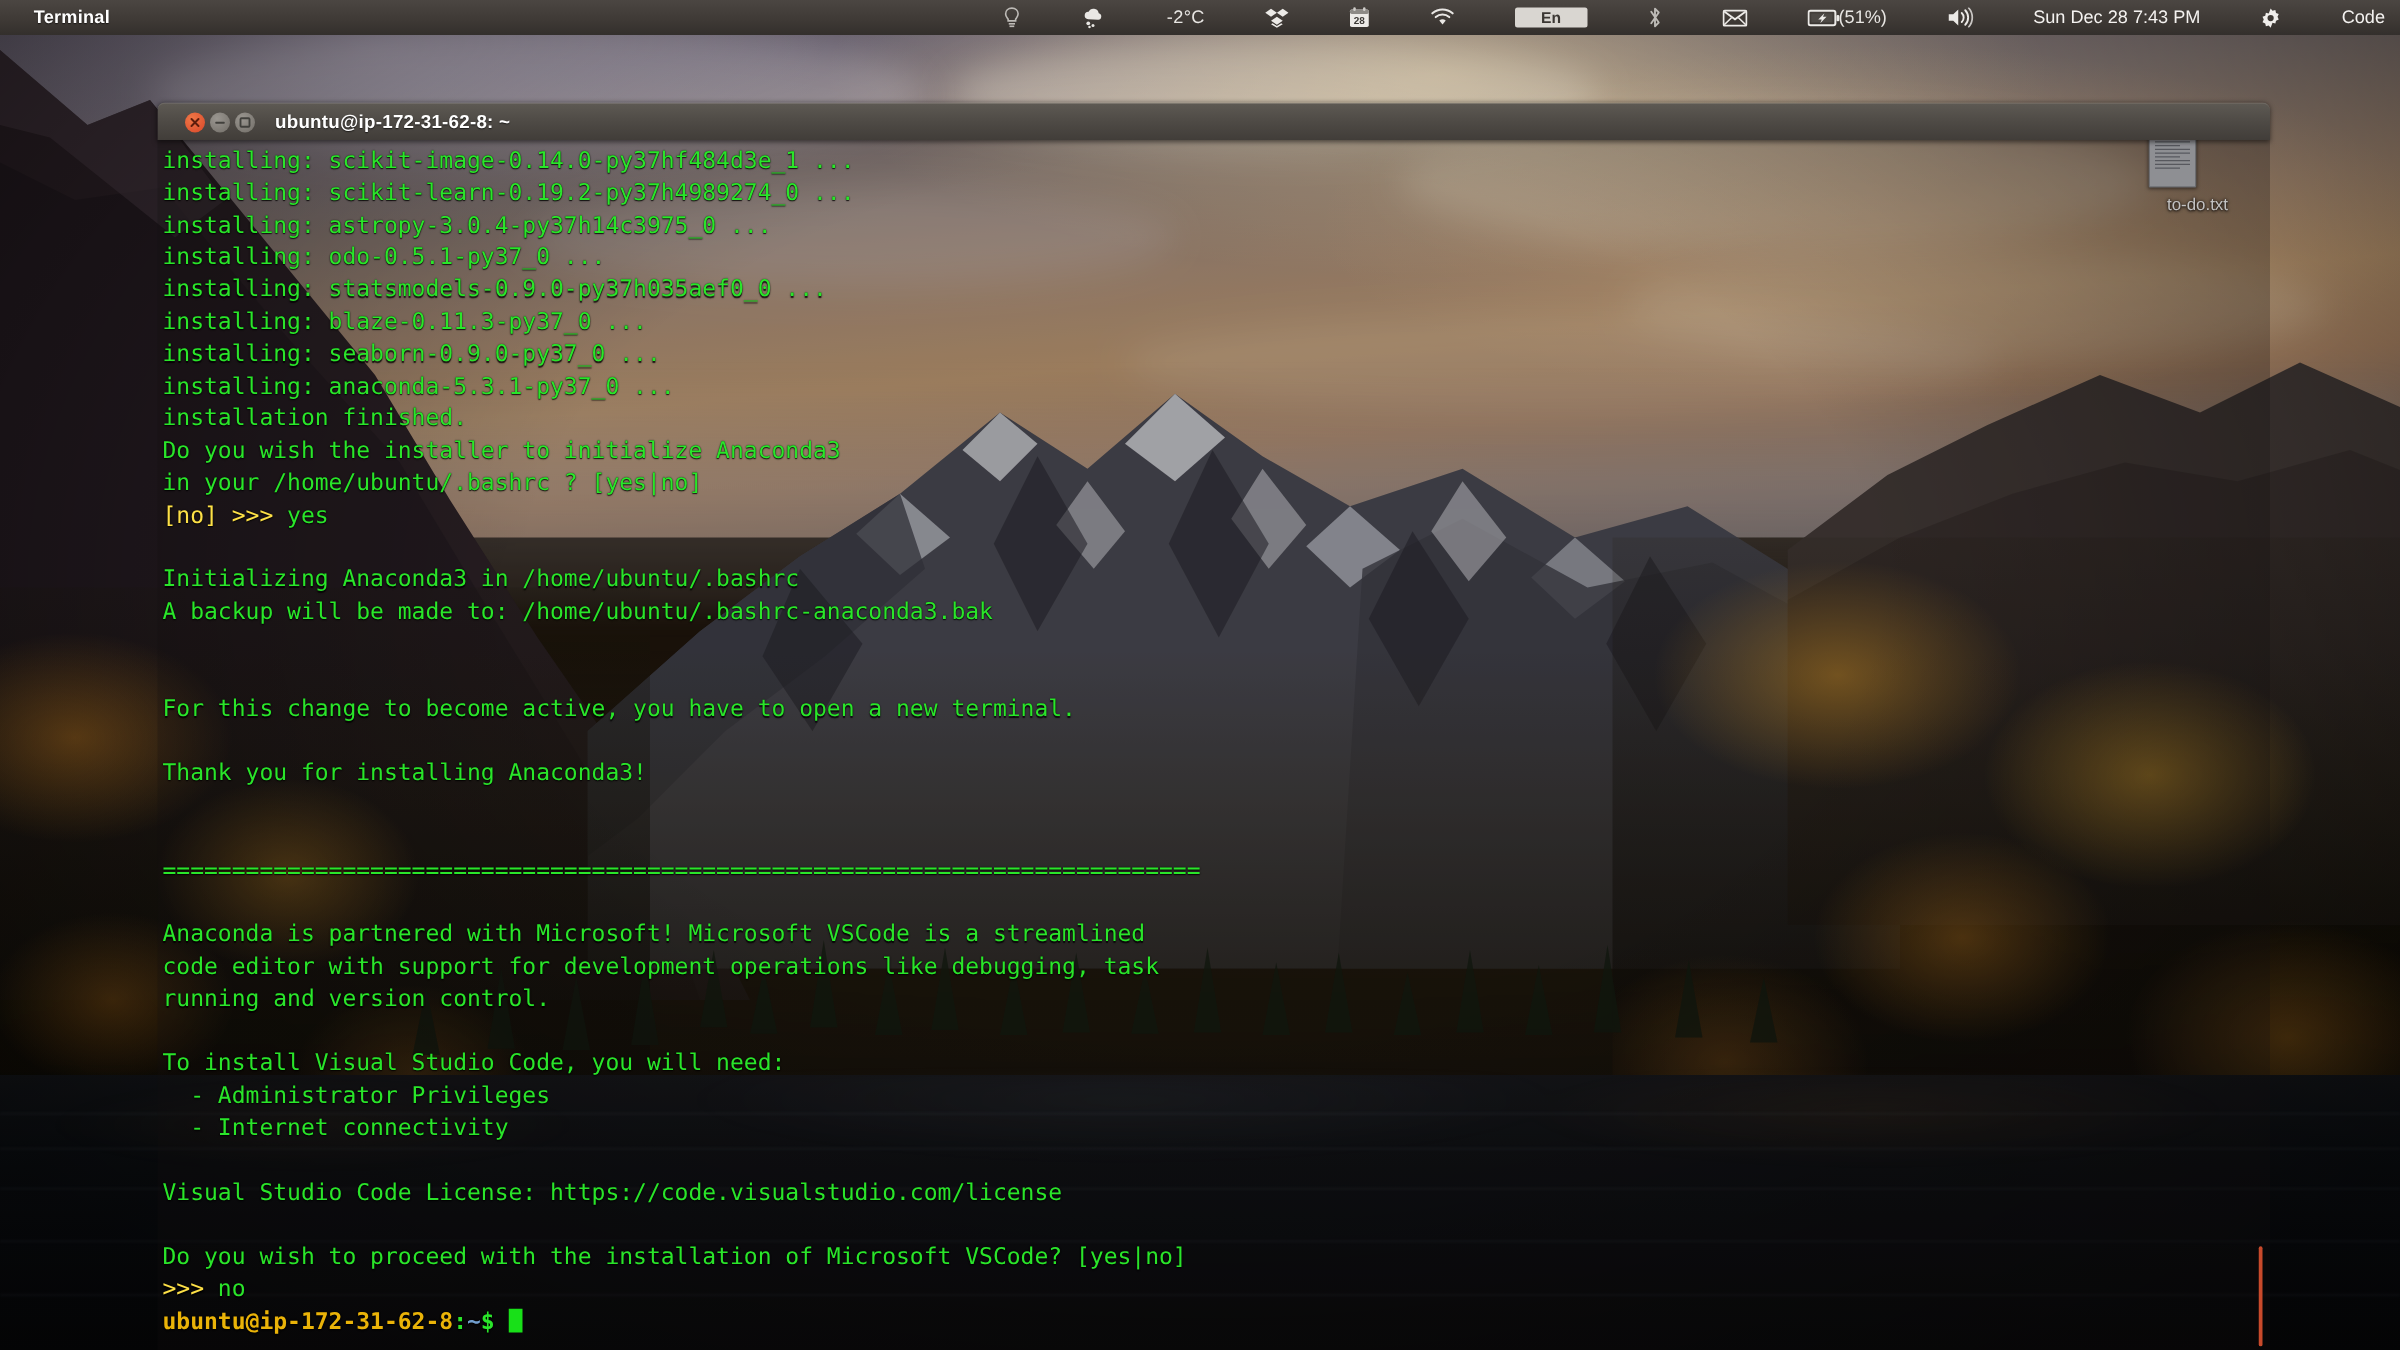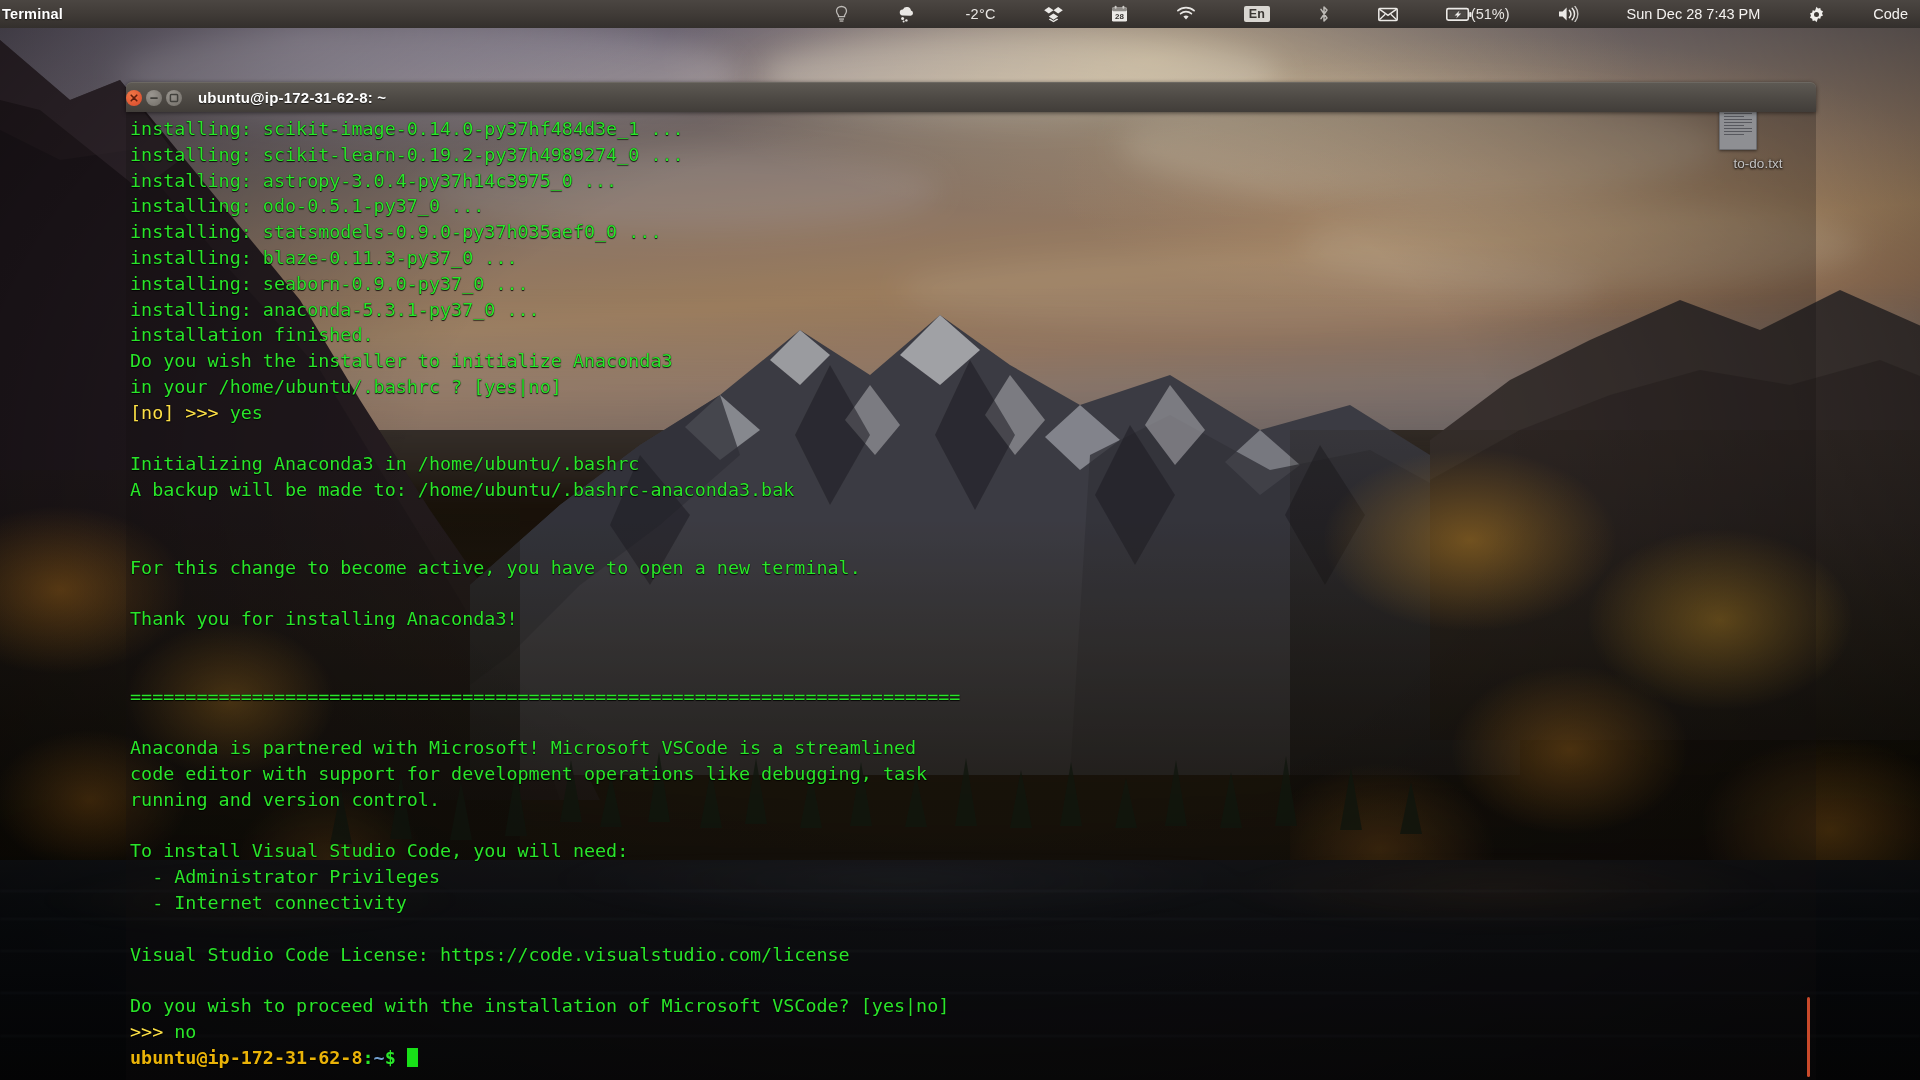--- a/index.html
+++ b/index.html
@@ -93,31 +93,31 @@
   }
 
   
   #panel {
     position:absolute; left:0; top:0; width:1920px; height:28px; z-index:40;
     background:linear-gradient(180deg,#4b4642 0%, #3f3a36 55%, #332f2c 100%);
     display:flex; align-items:center;
     color:#f2f0ee; font-size:14px;
   }
   #panel .app-title {
-    font-weight:bold; font-size:14.5px; margin-left:2px; letter-spacing:.2px;
+    font-weight:bold; font-size:14.5px; margin-left:27px; letter-spacing:.2px;
     color:#ffffff; text-shadow:0 1px 1px rgba(0,0,0,.6);
   }
   #panel .spacer { flex:1; }
   .tray { display:flex; align-items:center; height:28px; }
   .tray > * { margin:0 24px; display:flex; align-items:center; }
   .tray svg { display:block; }
   .temp { color:#e8e6e3; font-size:14.5px; letter-spacing:.3px; }
   .kbd-ind {
     background:#d9d6d1; color:#3b3733; font-size:12.5px; font-weight:bold;
-    border-radius:2px; padding:1px 5px; line-height:14px;
+    border-radius:2px; padding:1px 21px; line-height:14px;
   }
   .batt-pct { color:#e8e6e3; font-size:14.5px; margin-left:-3px; }
   .clock { color:#f4f2f0; font-size:14.5px; white-space:nowrap; }
   .uname { color:#f4f2f0; font-size:14.5px; }
 
   
   #desk-icon {
     position:absolute; left:1690px; top:104px; width:96px; z-index:20;
     display:flex; flex-direction:column; align-items:center;
     cursor:pointer;
@@ -139,21 +139,21 @@
   
   #term {
     position:absolute; left:126px; top:82px; width:1690px; height:998px; z-index:30;
     display:flex; flex-direction:column;
   }
   #term-title {
     height:30px; width:1690px;
     background:linear-gradient(180deg,#5d5953 0%, #4e4a45 50%, #413d39 100%);
     border-top-left-radius:6px; border-top-right-radius:6px;
     border-top:1px solid #6c6862;
-    display:flex; align-items:center; padding-left:0;
+    display:flex; align-items:center; padding-left:22px;
     box-shadow:0 1px 4px rgba(0,0,0,.55);
   }
   .wbtn { width:16px; height:16px; border-radius:50%; margin-right:4px; position:relative; }
   .wbtn.close { background:radial-gradient(circle at 35% 30%, #f07746, #d8472a); }
   .wbtn.min   { background:radial-gradient(circle at 35% 30%, #9a9690, #716d67); }
   .wbtn.max   { background:radial-gradient(circle at 35% 30%, #9a9690, #716d67); }
   .wbtn svg { position:absolute; left:0; top:0; }
   #term-title .ttxt {
     margin-left:12px; color:#ffffff; font-weight:bold;
     font-size:15px; letter-spacing:.2px;

